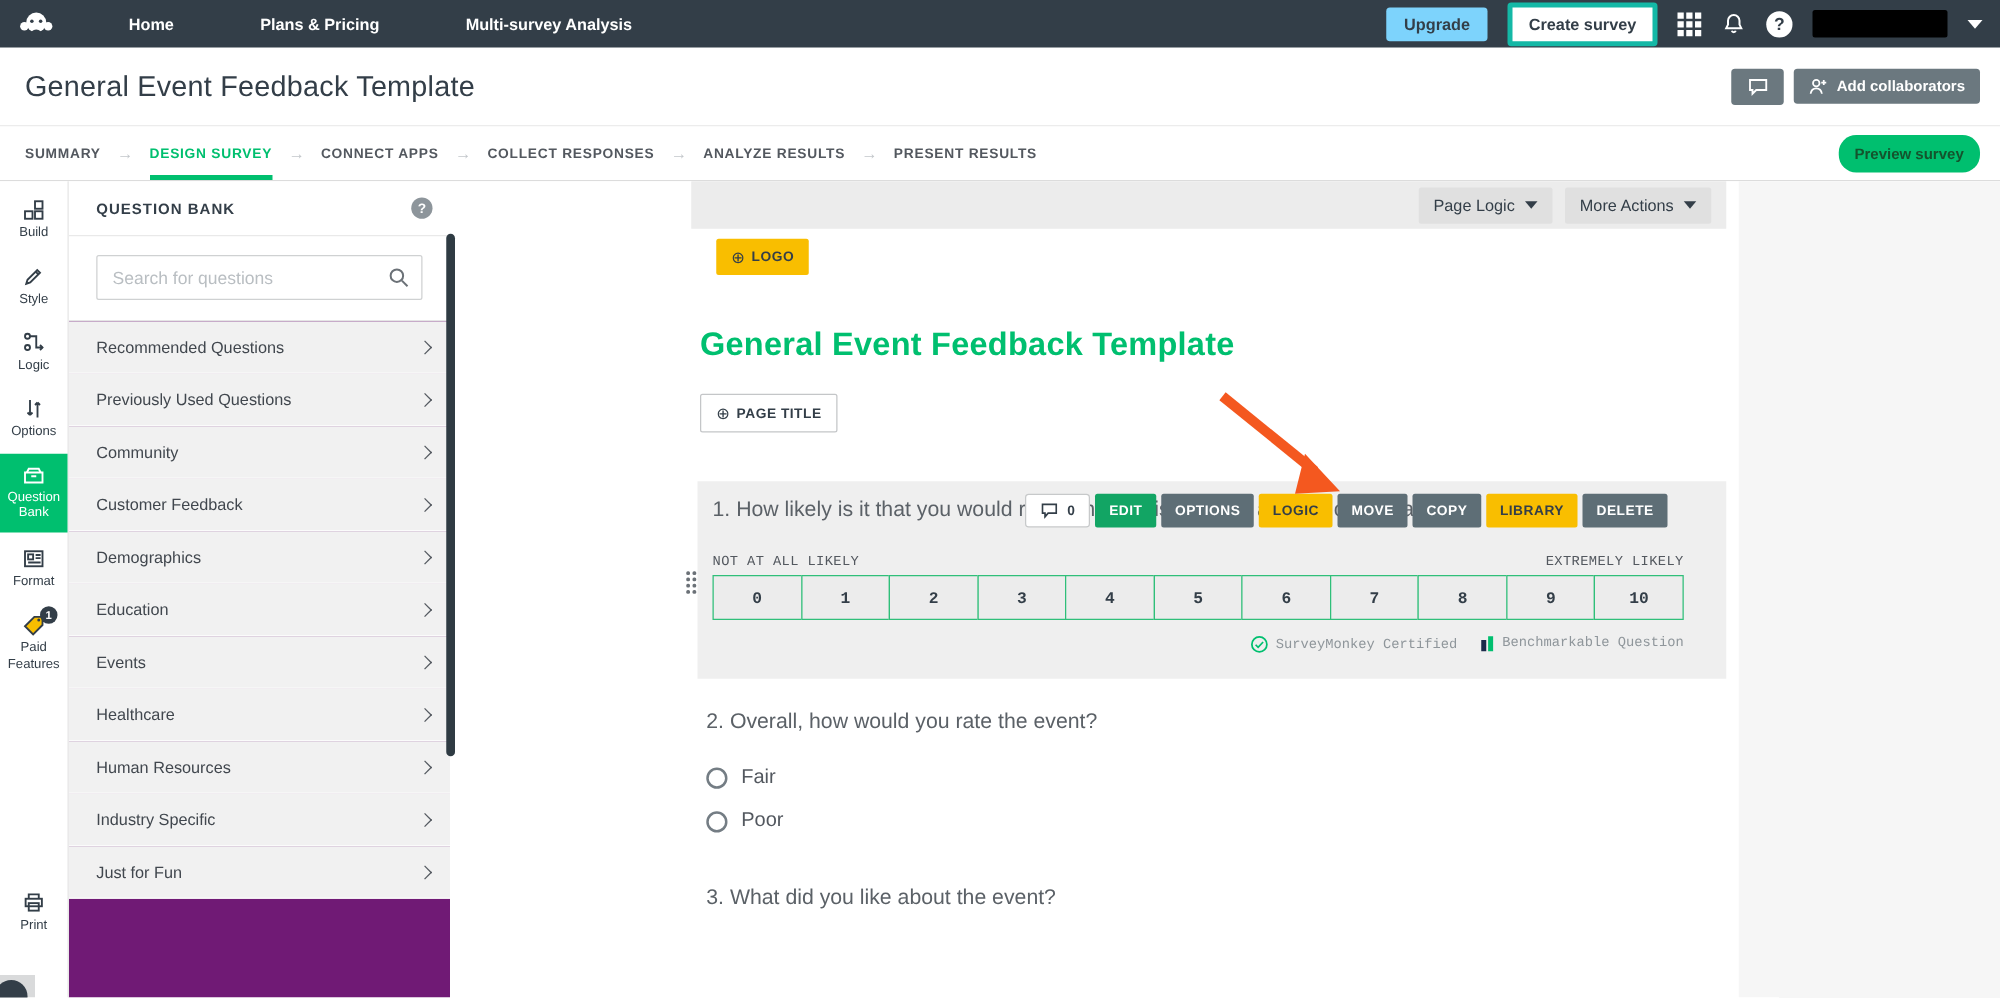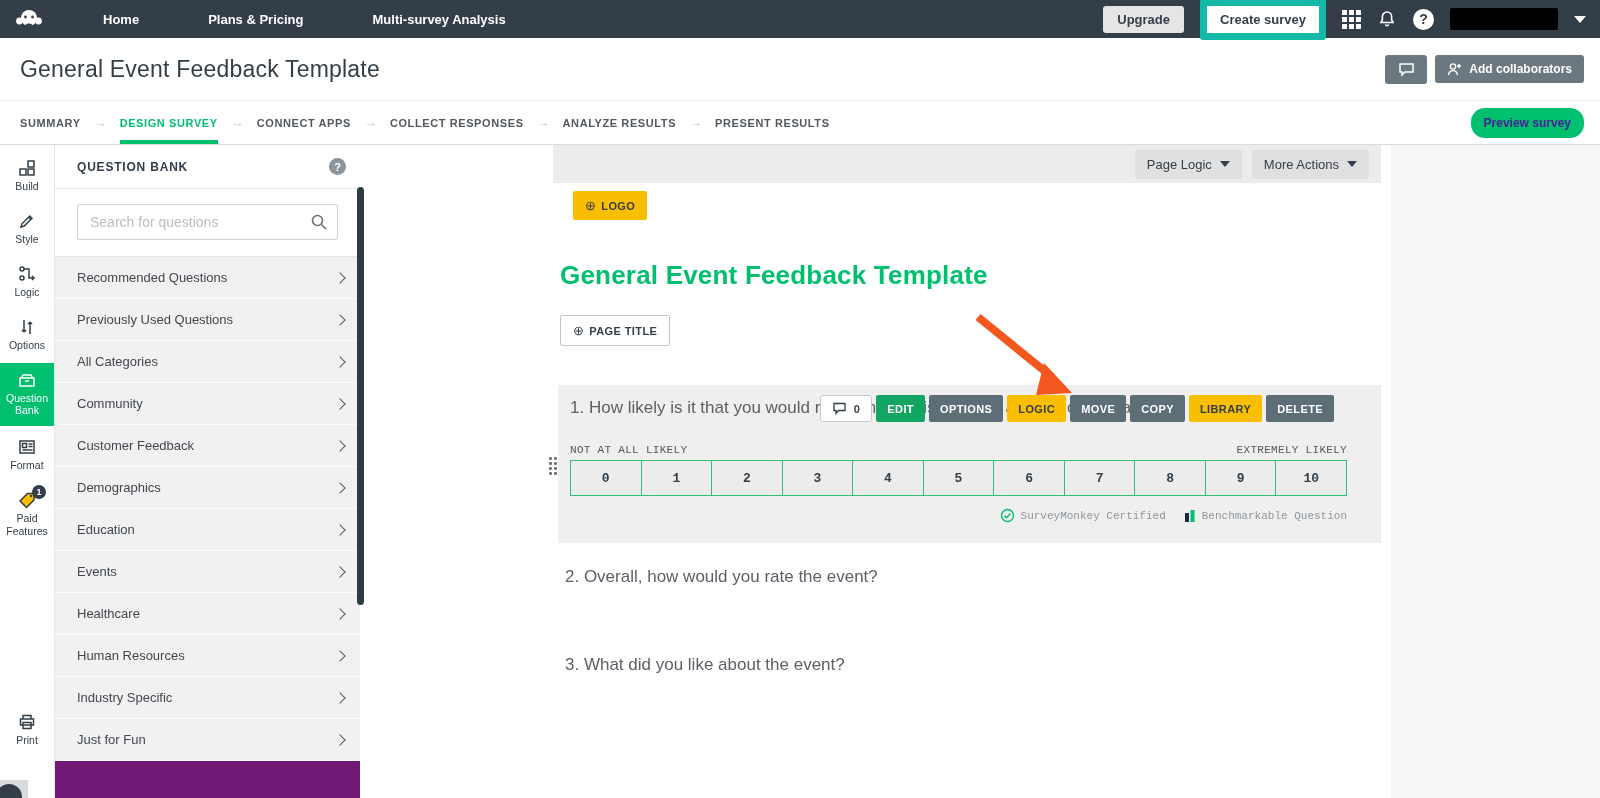--- a/index.html
+++ b/index.html
@@ -5,22 +5,22 @@
   * { margin:0; padding:0; box-sizing:border-box; }
   html,body { width:1600px; height:798px; overflow:hidden; }
   body { font-family:"Liberation Sans", sans-serif; background:#fff; color:#333E48; position:relative; }
 
   
   .topnav { height:38px; background:#333E48; display:flex; align-items:center; padding:0 14px 0 12px; position:relative; z-index:30; }
   .logo { width:34px; height:26px; display:flex; align-items:center; justify-content:center; margin-right:18px; }
   .nav-links { display:flex; gap:30px; }
   .nav-link { color:#fff; font-size:13px; font-weight:bold; cursor:pointer;padding-left:39px; }
   .nav-right { margin-left:auto; display:flex; align-items:center; gap:16px; }
-  .btn-upgrade { background:#e5e5e5; color:#333E48; font-size:13px; font-weight:bold; border:none; border-radius:3px; padding:6px 14px; cursor:pointer; }
-  .btn-create { background:#fff; color:#333E48; font-size:13px; font-weight:bold; border:7px solid #14b8a6; border-radius:3px; padding:6px 13px; cursor:pointer; }
+  .btn-upgrade { background:#7dd3fc; color:#333E48; font-size:13px; font-weight:bold; border:none; border-radius:3px; padding:6px 14px; cursor:pointer; }
+  .btn-create { background:#fff; color:#333E48; font-size:13px; font-weight:bold; border:4px solid #14b8a6; border-radius:3px; padding:6px 13px; cursor:pointer; }
   .grid-icon { display:grid; grid-template-columns:repeat(3,5px); grid-template-rows:repeat(3,5px); gap:2px; cursor:pointer; }
   .grid-icon span { background:#fff; }
   .icon-btn { cursor:pointer; display:flex; align-items:center; }
   .help-circle { width:21px; height:21px; background:#fff; color:#333E48; border-radius:50%; font-size:14px; font-weight:bold; display:flex; align-items:center; justify-content:center; }
   .account-redacted { width:108px; height:22px; background:#000; border-radius:2px; cursor:pointer; }
   .caret-down-w { width:0; height:0; border-left:6px solid transparent; border-right:6px solid transparent; border-top:7px solid #fff; cursor:pointer; }
 
   
   .titlebar { height:62px; display:flex; align-items:center; padding:0 16px 0 20px; background:#fff; }
   .page-title { font-size:23px; color:#333E48; letter-spacing:.2px; }
@@ -28,21 +28,21 @@
   .btn-slate { background:#6B787F; color:#fff; border:none; border-radius:3px; font-size:12px; font-weight:bold; padding:7px 12px; display:flex; align-items:center; gap:7px; cursor:pointer; }
   .btn-comment { width:42px; justify-content:center; height:29px; }
 
   
   .stepsbar { height:45px; border-top:1px solid #ececec; border-bottom:1px solid #dcdcdc; display:flex; align-items:center; padding:0 16px 0 20px; background:#fff; position:relative; }
   .steps { display:flex; align-items:center; gap:13px; height:100%; }
   .step { font-size:11px; font-weight:bold; letter-spacing:.6px; color:#53585F; cursor:pointer; height:100%; display:flex; align-items:center; position:relative; }
   .step.active { color:#00BF6F; }
   .step.active::after { content:""; position:absolute; left:0; right:0; bottom:0; height:4px; background:#00BF6F; }
   .step-sep { color:#c3c7cb; font-size:13px; }
-  .btn-preview { margin-left:auto; background:#00BF6F; color:#4c1d95; border:none; border-radius:14px; font-size:12px; font-weight:bold; padding:8px 13px; cursor:pointer; }
+  .btn-preview { margin-left:auto; background:#00BF6F; color:#14532d; border:none; border-radius:14px; font-size:12px; font-weight:bold; padding:8px 13px; cursor:pointer; }
 
   
   .main { position:absolute; top:145px; left:0; right:0; bottom:0; display:flex; }
 
   
   .rail { width:55px; background:#fff; border-right:1px solid #e6e6e6; display:flex; flex-direction:column; align-items:stretch; padding-top:6px; position:relative; z-index:5; }
   .rail-item { display:flex; flex-direction:column; align-items:center; gap:3px; padding:8px 2px; cursor:pointer; color:#333E48; position:relative; }
   .rail-item + .rail-item { margin-top:4px; }
   .rail-label { font-size:10.5px; text-align:center; line-height:1.15; }
   .rail-item.active { background:#00BF6F; color:#fff; padding:8px 2px 10px; }
@@ -91,21 +91,21 @@
   .tb-green { background:#12A564; color:#fff; }
   .tb-yellow { background:#F9BE00; color:#333E48; }
   .tb-comment { background:#fff; border:1px solid #c7c9ca; color:#333E48; gap:7px; border-radius:3px; }
   .drag-handle { position:absolute; left:-9px; top:72px; display:grid; grid-template-columns:repeat(2,3px); grid-template-rows:repeat(4,3px); gap:2px; cursor:grab; }
   .drag-handle span { width:2.5px; height:2.5px; border-radius:50%; background:#6b7177; }
   .scale-wrap { margin-top:26px;font-family:Liberation Mono, monospace; }
   .scale-labels { display:flex; justify-content:space-between; font-size:11px; color:#53585F; letter-spacing:.3px; margin-bottom:4px; }
   .scale-row { display:flex; }
   .scale-cell { flex:1; height:36px; background:#ececec; border:1px solid #2fbf79; margin-left:-1px; display:flex; align-items:center; justify-content:center; font-size:13px; font-weight:bold; color:#333E48; }
   .scale-cell:first-child { margin-left:0; }
-  .badges-row { display:flex; justify-content:flex-end; align-items:flex-end; gap:18px; margin-top:12px; }
+  .badges-row { display:flex; justify-content:flex-end; align-items:flex-start; gap:18px; margin-top:12px; }
   .badge { display:flex; align-items:center; gap:6px; font-size:11px; color:#8f969b; }
 
   
   .q2 { margin:24px 0 0 12px; }
   .options { display:flex; margin:26px 0 0 12px; }
   .opt-col { display:flex; flex-direction:column; gap:17px; }
   .opt-col.left { width:393px; }
   .opt { display:flex; align-items:center; gap:11px; }
   .radio { width:17px; height:17px; border:2px solid #747d84; border-radius:50%; background:#fff; flex:0 0 auto; }
   .opt-label { font-size:16px; color:#53585F; }
@@ -280,24 +280,20 @@
         </svg>
       </div>
     </div>
     <div class="cat-list">
       <div class="cat-row">
           <span class="cat-label">Recommended Questions</span>
           <span class="chev"></span>
         </div>
       <div class="cat-row">
           <span class="cat-label">Previously Used Questions</span>
-          <span class="chev"></span>
-        </div>
-      <div class="cat-row">
-          <span class="cat-label">All Categories</span>
           <span class="chev"></span>
         </div>
       <div class="cat-row">
           <span class="cat-label">Community</span>
           <span class="chev"></span>
         </div>
       <div class="cat-row">
           <span class="cat-label">Customer Feedback</span>
           <span class="chev"></span>
         </div>
@@ -425,20 +421,30 @@
             </span>
           </div>
         </div>
       </div>
 
       
       <div class="q2">
         <div class="q-text">2. Overall, how would you rate the event?</div>
       </div>
       <div class="options">
+        <div class="opt-col">
+          <div class="opt">
+              <span class="radio"></span>
+              <span class="opt-label">Fair</span>
+            </div>
+          <div class="opt">
+              <span class="radio"></span>
+              <span class="opt-label">Poor</span>
+            </div>
+        </div>
       </div>
 
       
       <div class="q3">
         <div class="q-text">3. What did you like about the event?</div>
       </div>
     </div>
 
     <svg class="arrow-svg" width="150" height="120" viewBox="0 0 150 120">
       <line x1="18" y1="12" x2="92" y2="72" stroke="#F4581F" stroke-width="8"></line>

